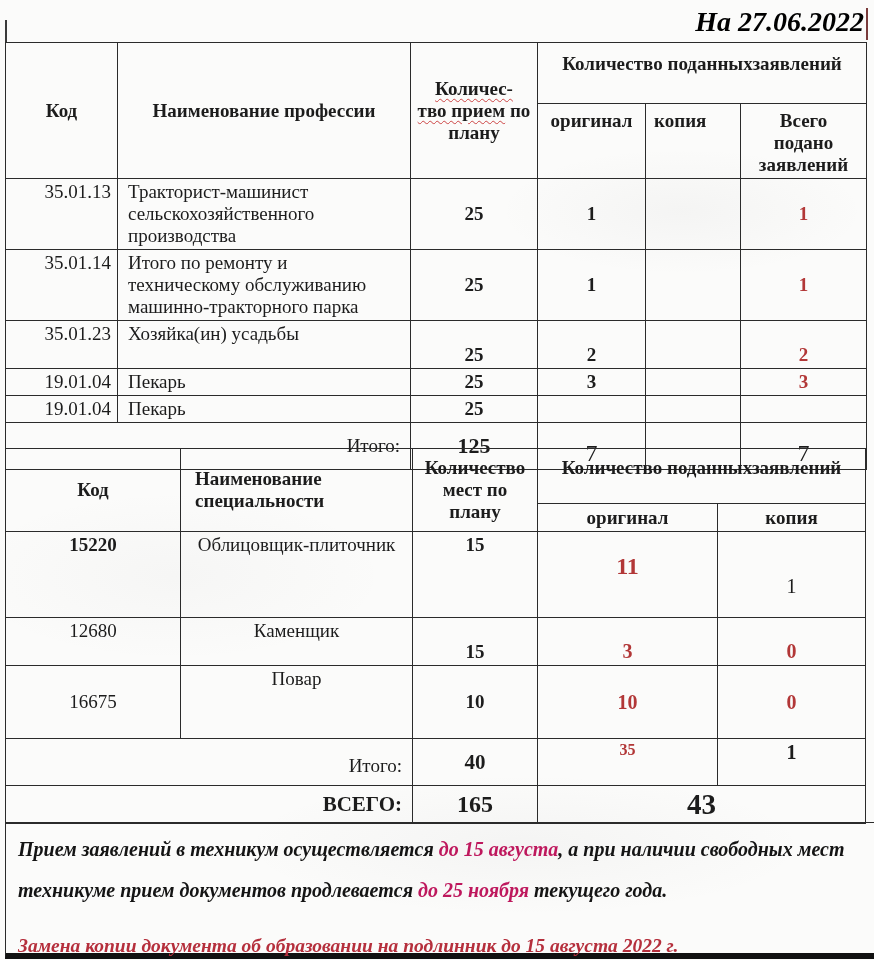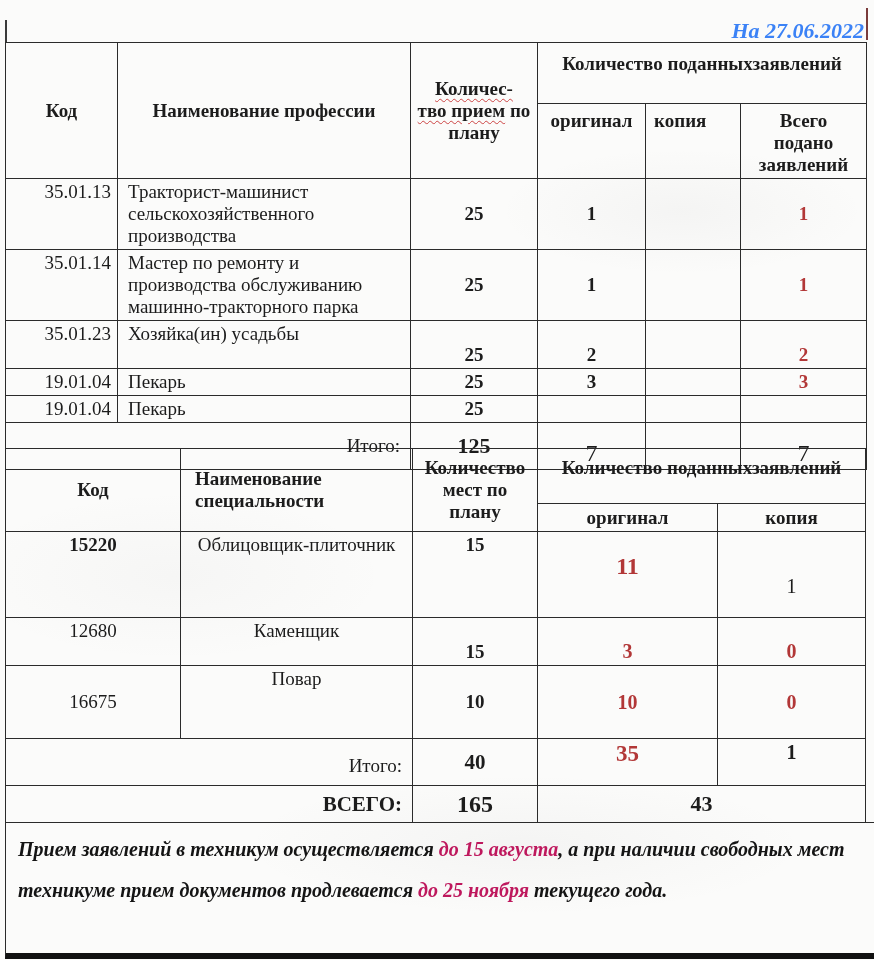--- a/index.html
+++ b/index.html
@@ -8,21 +8,21 @@
     background:#fbfbfa;
     background-image:
       radial-gradient(ellipse 260px 90px at 78% 22%, rgba(120,120,120,0.05), transparent 70%),
       radial-gradient(ellipse 300px 120px at 20% 60%, rgba(120,120,120,0.04), transparent 70%),
       radial-gradient(ellipse 400px 100px at 60% 88%, rgba(120,120,120,0.05), transparent 70%);
     font-family:"Liberation Serif","DejaVu Serif",serif;
     color:#1c1c1c;
   }
   .date-note{
     position:absolute;top:6px;right:10px;
-    font-size:22px;font-weight:bold;font-style:italic;color:#3b82f6;margin-top:12px;
+    font-size:28px;font-weight:bold;font-style:italic;color:#000000;
   }
   .tick{position:absolute;background:#3a3a3a;width:2px;}
   .tick-left{left:5px;top:20px;height:22px;}
   .tick-right{right:6px;top:8px;height:32px;background:#7a3b3b;}
   table{
     border-collapse:collapse;table-layout:fixed;
     margin-left:5px;
   }
   #t1{position:absolute;top:42px;width:861px;}
   #t2{position:absolute;top:448px;width:860px;}
@@ -100,21 +100,21 @@
   <tr style="height:63px">
     <td class="va-t code1">35.01.13</td>
     <td class="va-t name1">Тракторист-машинист сельскохозяйственного производства</td>
     <td class="c va-m num">25</td>
     <td class="c va-m num">1</td>
     <td class="c va-m"></td>
     <td class="c va-m red">1</td>
   </tr>
   <tr style="height:66px">
     <td class="va-t code1">35.01.14</td>
-    <td class="va-t name1">Мастер по ремонту и производства обслуживанию машинно-тракторного парка</td>
+    <td class="va-t name1">Итого по ремонту и техническому обслуживанию машинно-тракторного парка</td>
     <td class="c va-m num">25</td>
     <td class="c va-m num">1</td>
     <td class="c va-m"></td>
     <td class="c va-m red">1</td>
   </tr>
   <tr style="height:48px">
     <td class="va-t code1">35.01.23</td>
     <td class="va-t name1">Хозяйка(ин) усадьбы</td>
     <td class="c va-b num">25</td>
     <td class="c va-b num">2</td>
@@ -190,26 +190,27 @@
   <tr style="height:73px">
     <td class="c va-m">16675</td>
     <td class="c va-t">Повар</td>
     <td class="c va-m num">10</td>
     <td class="c va-m red" style="font-size:20px">10</td>
     <td class="c va-m red" style="font-size:20px">0</td>
   </tr>
   <tr style="height:47px">
     <td class="r va-b" colspan="2" style="padding-right:10px;padding-bottom:8px">Итого:</td>
     <td class="c va-m num" style="font-size:21px">40</td>
-    <td class="c va-t red" style="font-size:23px">35</td>
+    <td class="c va-t red" style="font-size:16px">35</td>
     <td class="c va-t b" style="font-size:20px">1</td>
   </tr>
   <tr style="height:37px">
     <td class="r va-m vsego-label" colspan="2" style="padding-right:10px">ВСЕГО:</td>
     <td class="c va-m b big">165</td>
-    <td class="c va-m b" colspan="2" style="font-size:22px">43</td>
+    <td class="c va-m b" colspan="2" style="font-size:29px">43</td>
   </tr>
 </tbody>
   </table>
 
 <div class="footer-box">
   <p class="p1"><span>Прием заявлений в техникум  осуществляется </span><span class="red-inline">до 15 августа</span><span>, а при наличии свободных мест техникуме прием документов продлевается </span><span class="red-inline">до 25 ноября</span><span> текущего года.</span></p>
+  <p class="p2">Замена копии документа об образовании на подлинник до 15  августа 2022 г.</p>
 </div>
 
 </body></html>

